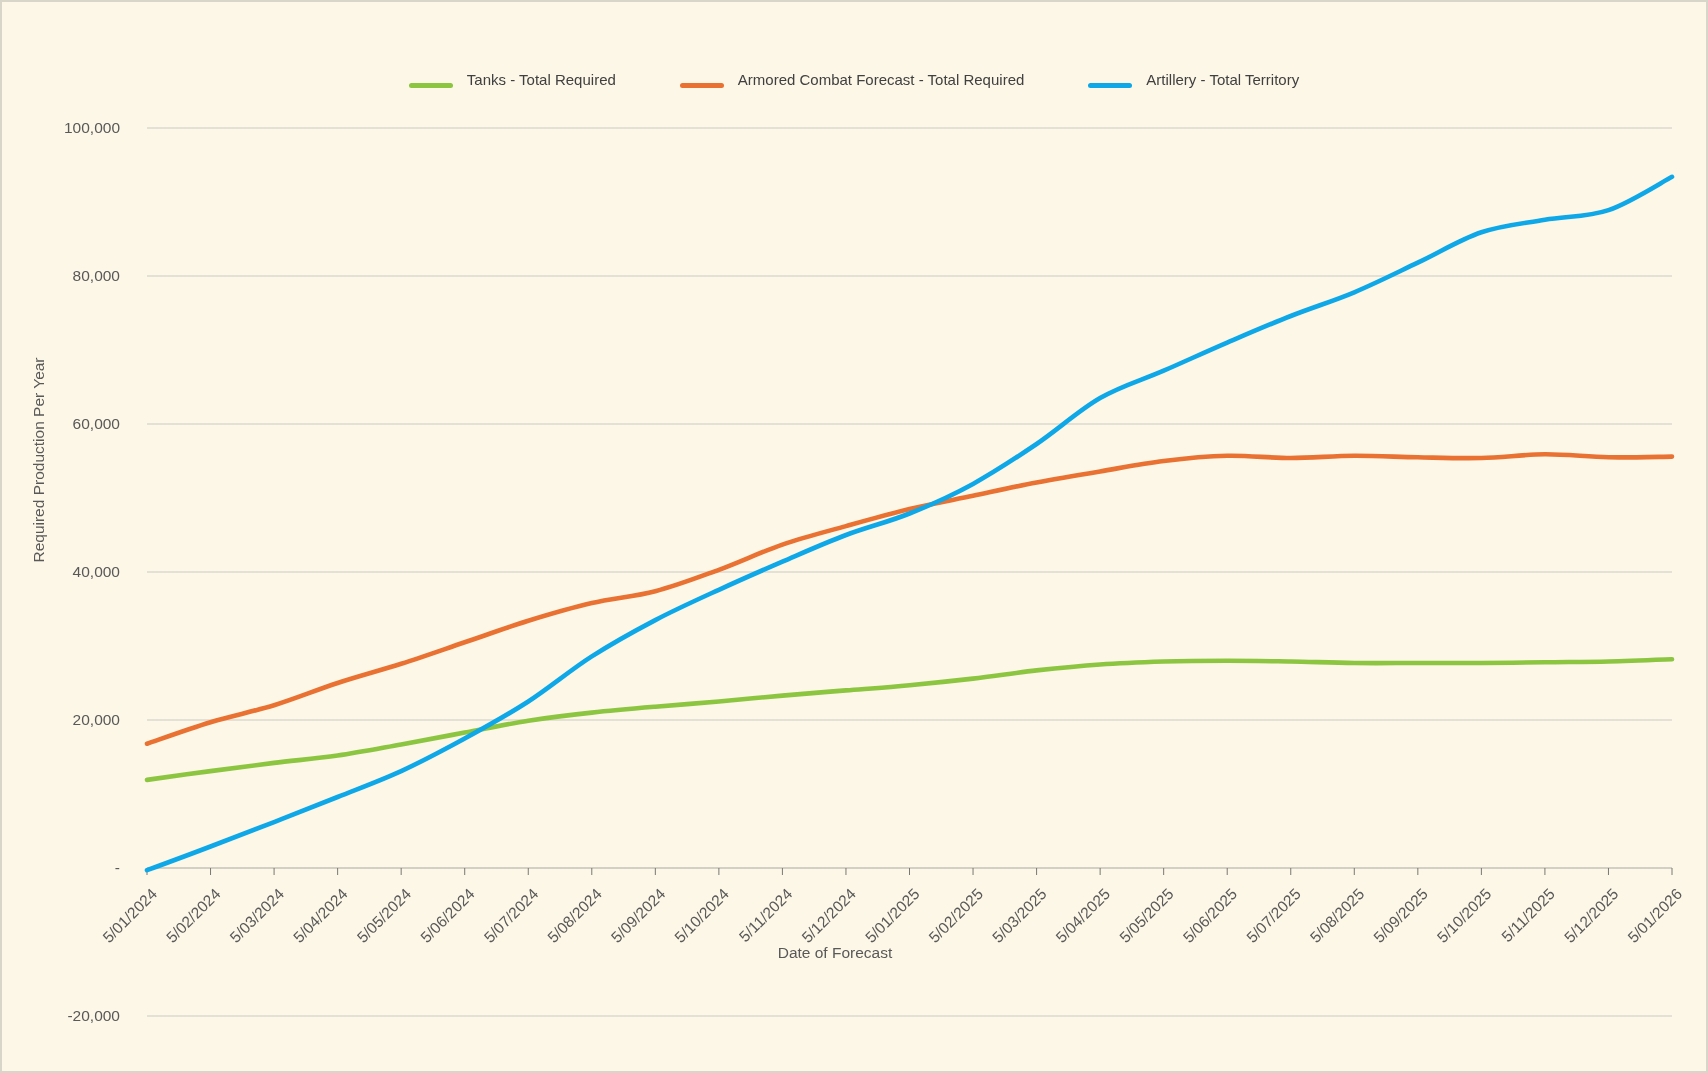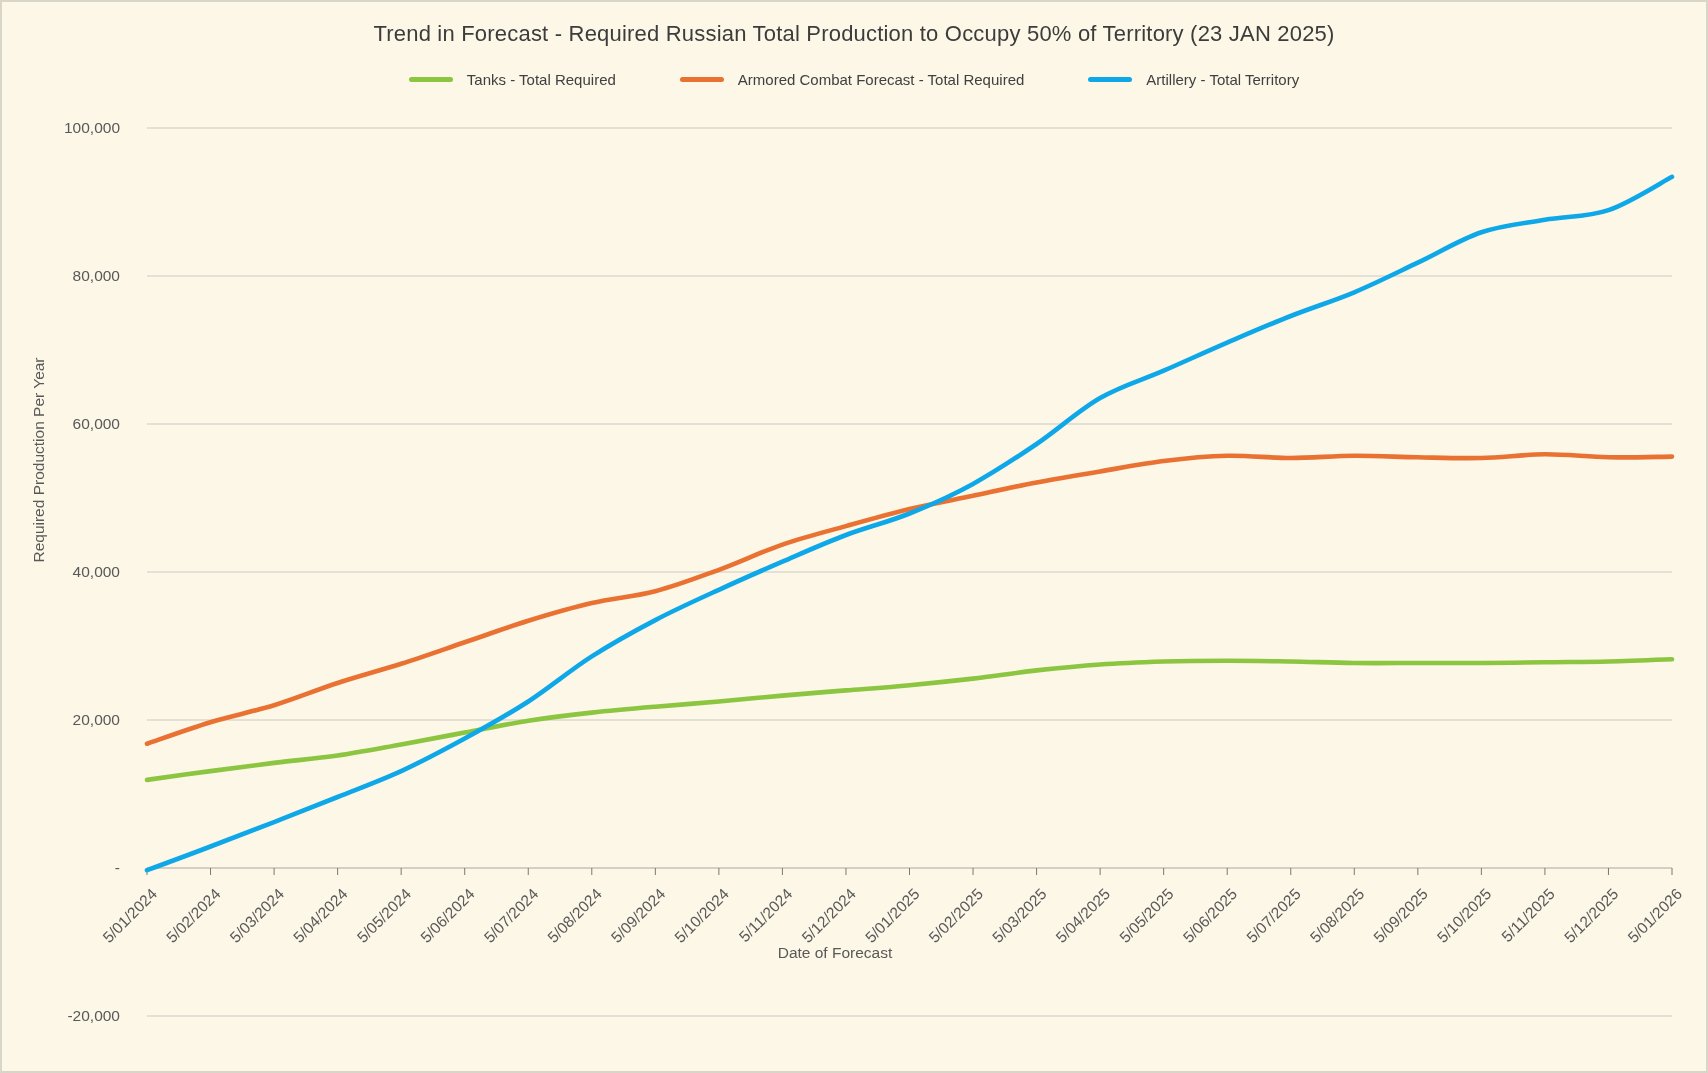--- a/index.html
+++ b/index.html
@@ -16,31 +16,30 @@
     position:absolute;top:19px;left:0;width:100%;
     text-align:center;
     font-size:22px;
     color:#3C3C3C;
     letter-spacing:.2px;
   }
   #legend{
     position:absolute;top:69px;left:0;width:100%;
     display:flex;justify-content:center;align-items:center;gap:64px;
   }
-  .legend-item{display:flex;align-items:center;gap:14px;}
+  .legend-item{display:flex;align-items:flex-end;gap:14px;}
   .legend-swatch{width:44px;height:5px;border-radius:3px;background:#999;}
   .legend-label{font-size:15px;color:#404040;}
   svg{position:absolute;left:0;top:0;}
   text{font-family:"Liberation Sans", sans-serif;}
 </style>
 </head>
 <body>
 
 <div id="canvas">
-  <div id="chart-title">Trend in Forecast - Required Russian Total Production to Occupy 50% of Territory (23 JAN 2025)</div>
 
   <div id="legend">
     <div class="legend-item">
       <span class="legend-swatch" style="background: rgb(140, 197, 64);"></span>
       <span class="legend-label">Tanks - Total Required</span>
     </div>
     <div class="legend-item">
       <span class="legend-swatch" style="background: rgb(233, 113, 50);"></span>
       <span class="legend-label">Armored Combat Forecast - Total Required</span>
     </div>

